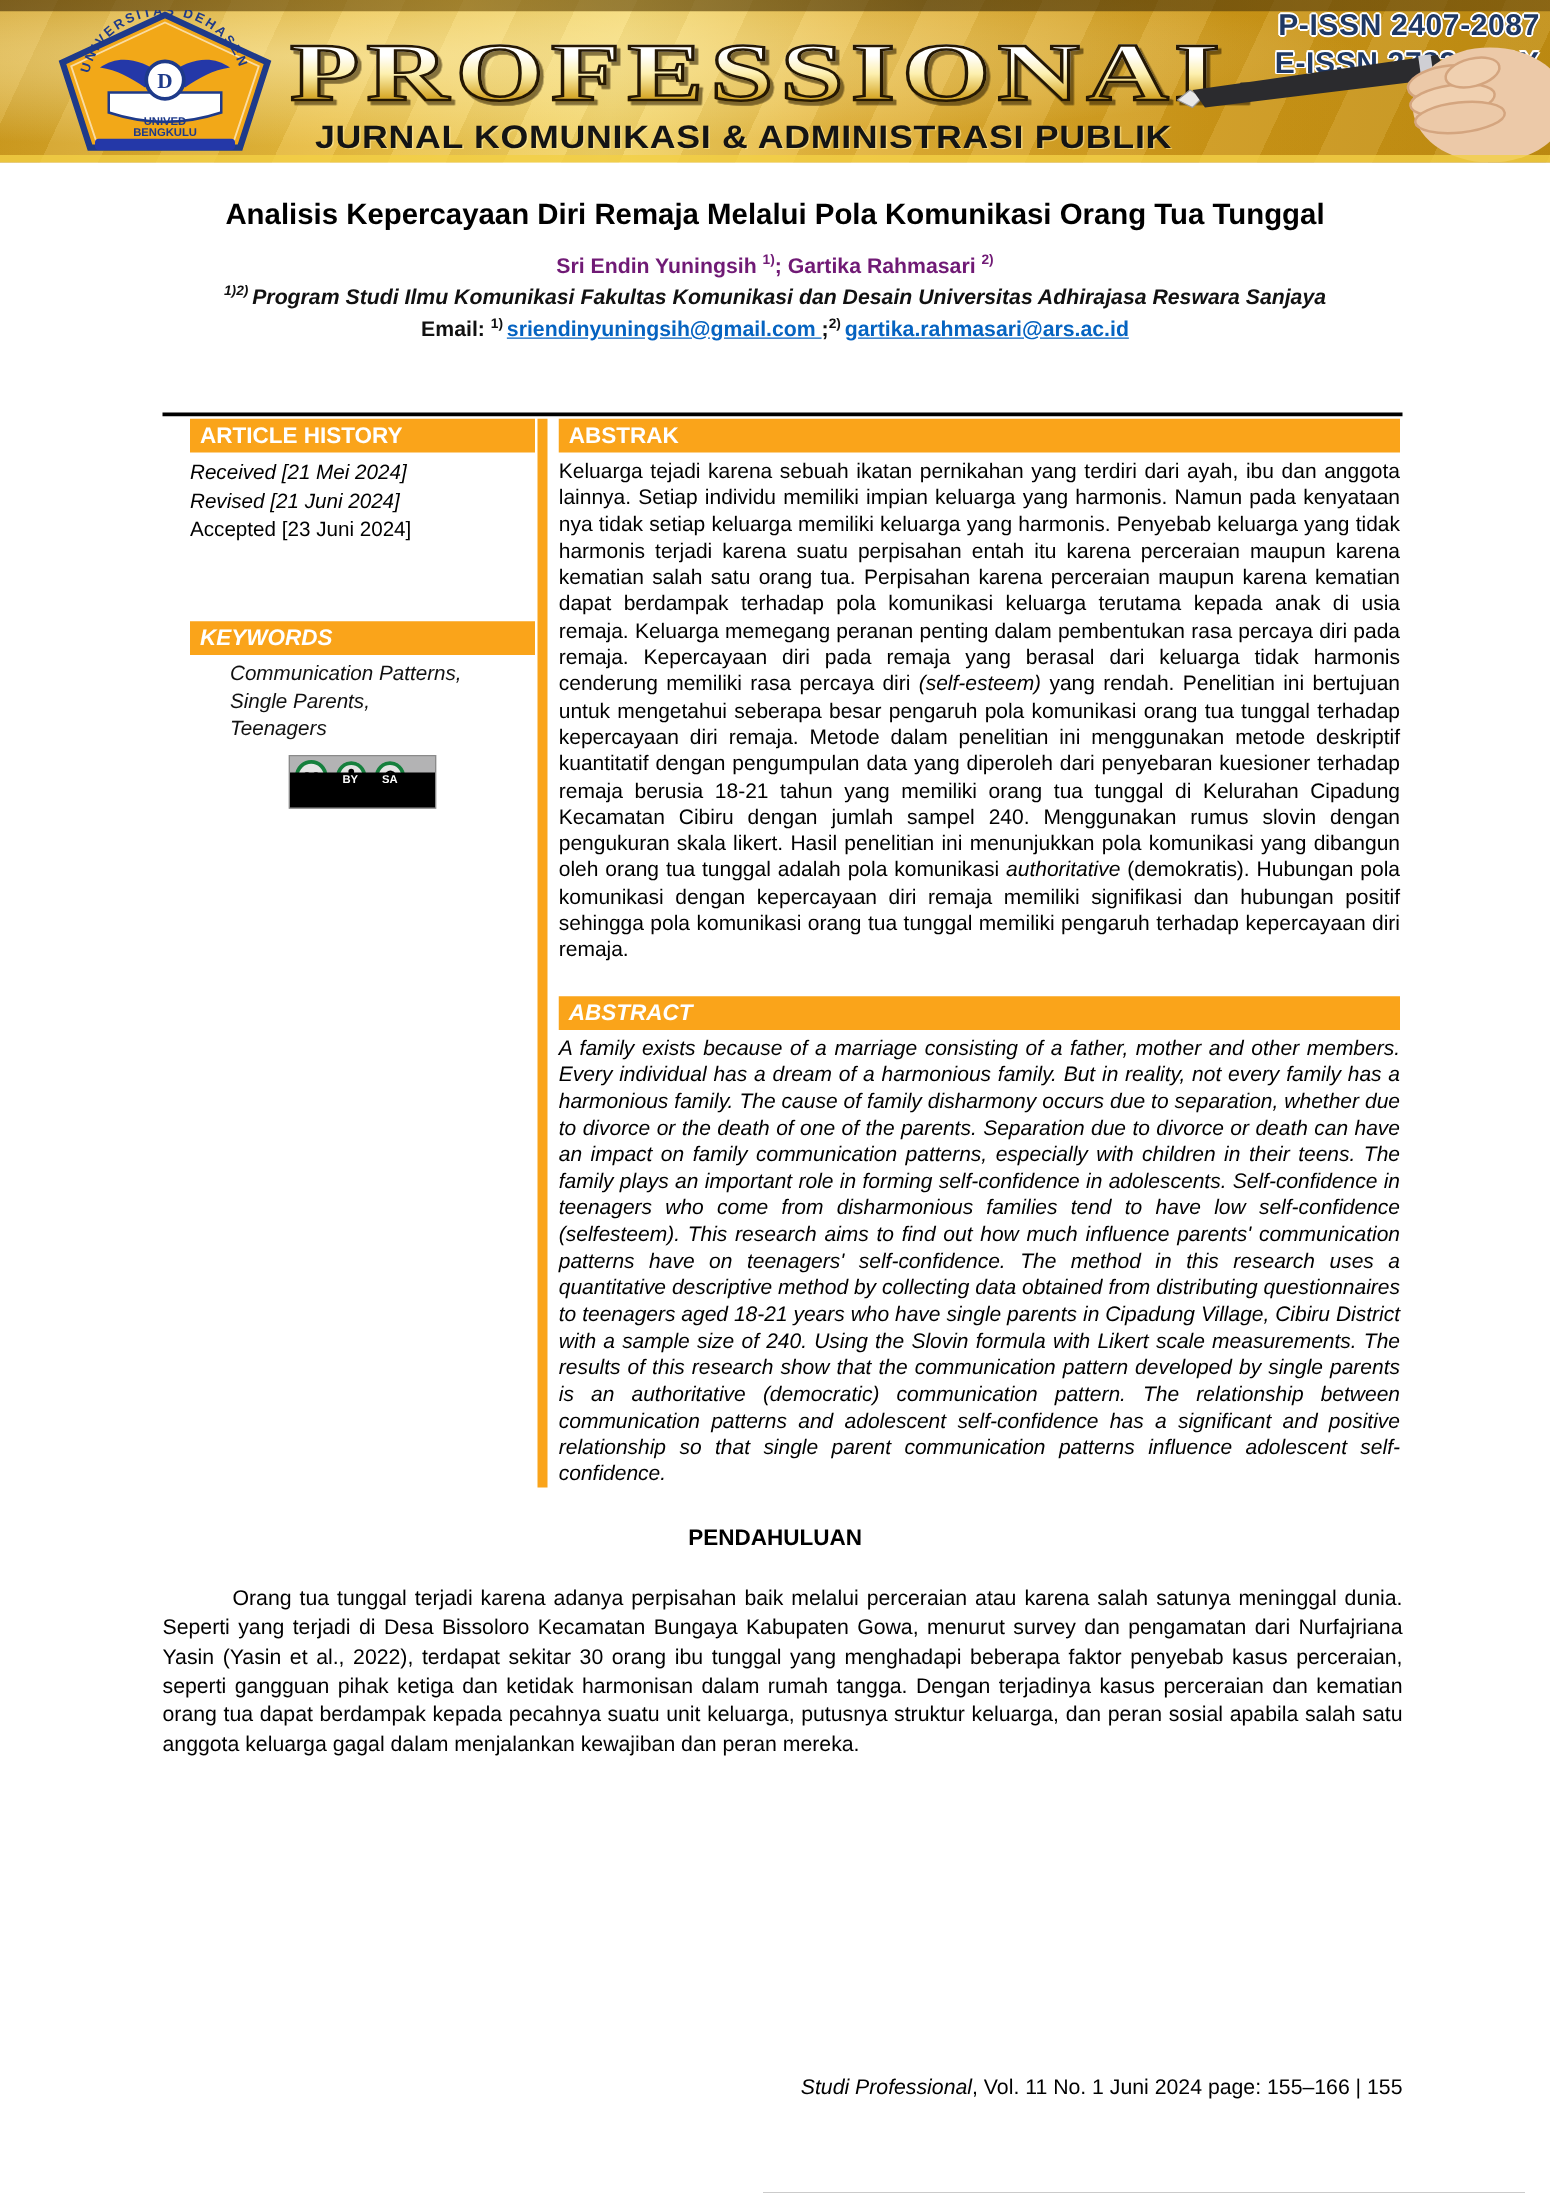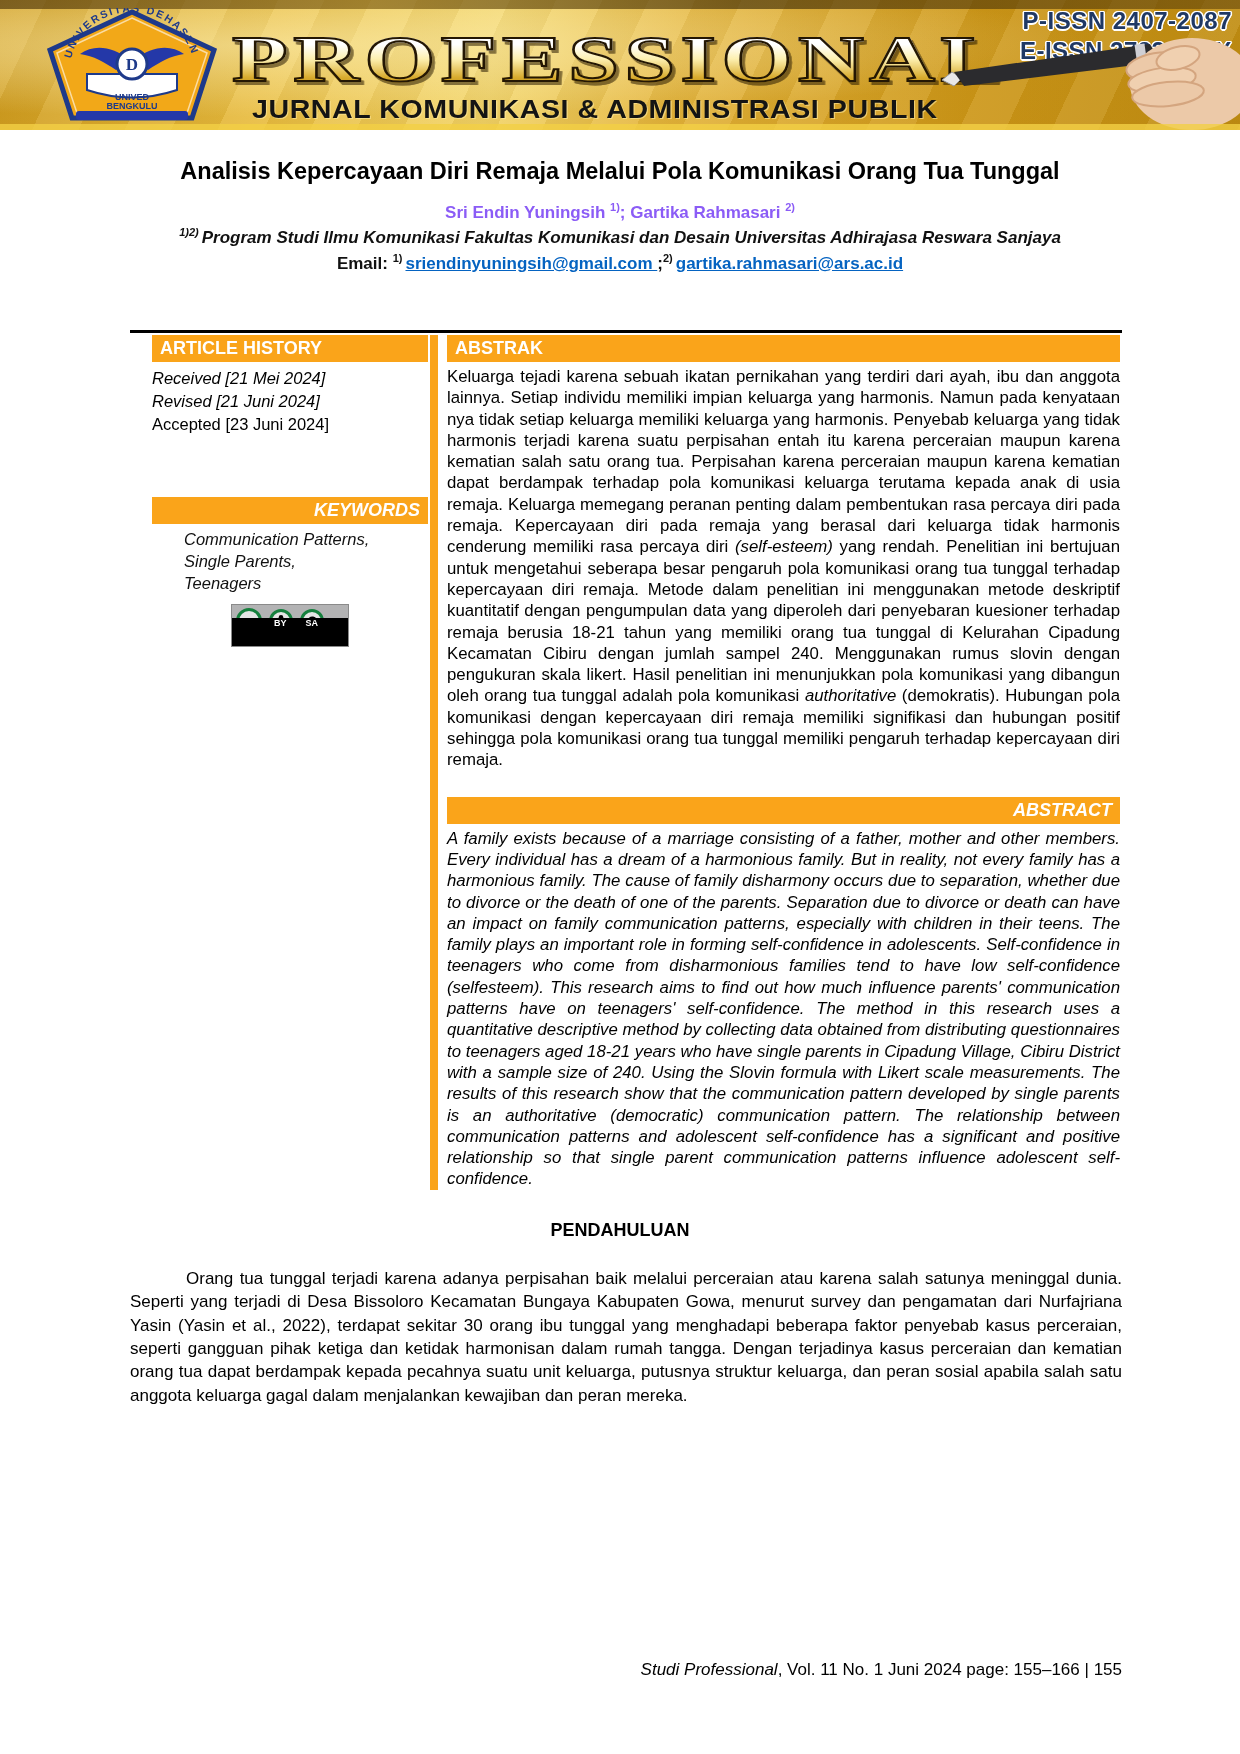--- a/index.html
+++ b/index.html
@@ -28,37 +28,37 @@
     color:#141414; letter-spacing:.5px; transform:scaleX(1.1); transform-origin:left center;
     text-shadow:1px 1px 0 rgba(255,235,160,.6); white-space:nowrap; }
   .issn-block { position:absolute; right:8px; top:6px; text-align:right; font-weight:bold;
     font-size:24px; line-height:30px; color:#1F3864; letter-spacing:.5px;
     text-shadow:-1.5px 0 #fff, 1.5px 0 #fff, 0 -1.5px #fff, 0 1.5px #fff, -1px -1px #fff, 1px 1px #fff, -1px 1px #fff, 1px -1px #fff; }
   .hand-wrap { position:absolute; right:0; top:22px; }
 
   
   .article-title { margin-top:26px; padding:0 128px; text-align:center; font-weight:bold;
     font-size:23.5px; line-height:30px; color:#000; }
-  .authors-line { margin-top:17px; text-align:center; font-weight:bold; font-size:17px; color:#8b5cf6; }
+  .authors-line { margin-top:17px; text-align:center; font-weight:bold; font-size:17px; color:#701a75; }
   sup { font-size:11px; vertical-align:super; line-height:0; }
   .affiliation-line { margin-top:3px; padding:0 170px; text-align:center; font-weight:bold;
     font-style:italic; font-size:17px; line-height:23px; }
   .email-line { margin-top:5px; text-align:center; font-weight:bold; font-size:17px; }
   a.doc-link { color:#0563C1; text-decoration:underline; cursor:pointer; }
 
   .top-rule { margin:56px 118px 0 130px; border-top:3px solid #000; }
 
   
   .columns { display:flex; margin:2px 118px 0 130px; }
   .left-col { width:308px; flex:0 0 308px; border-right:8px solid #FAA41A; padding:0 2px 0 22px; }
   .right-col { flex:1; margin-left:9px; padding-right:2px; }
 
   .sec-bar { background:#FAA41A; color:#fff; font-weight:bold; font-size:18px;
     padding:2px 8px 3px 8px; line-height:22px; }
-  .sec-bar.it { font-style:italic;text-align:right; }
+  .sec-bar.it { font-style:italic; }
 
   .history-entries { margin-top:5px; text-align:left; font-size:16.5px; line-height:23px; color:#000; }
   .hist-it { font-style:italic; }
 
   .kw-wrap { margin-top:61px; }
   .kw-list { margin-top:4px; padding-left:32px; font-style:italic; font-size:16.5px; line-height:22px; }
 
   .license-note { margin-top:53px; text-align:center; font-style:italic; font-size:16.5px; line-height:22px; }
 
   .cc-badge { margin:10px auto 0 auto; width:118px; height:43px; background:#b3b3b4;

